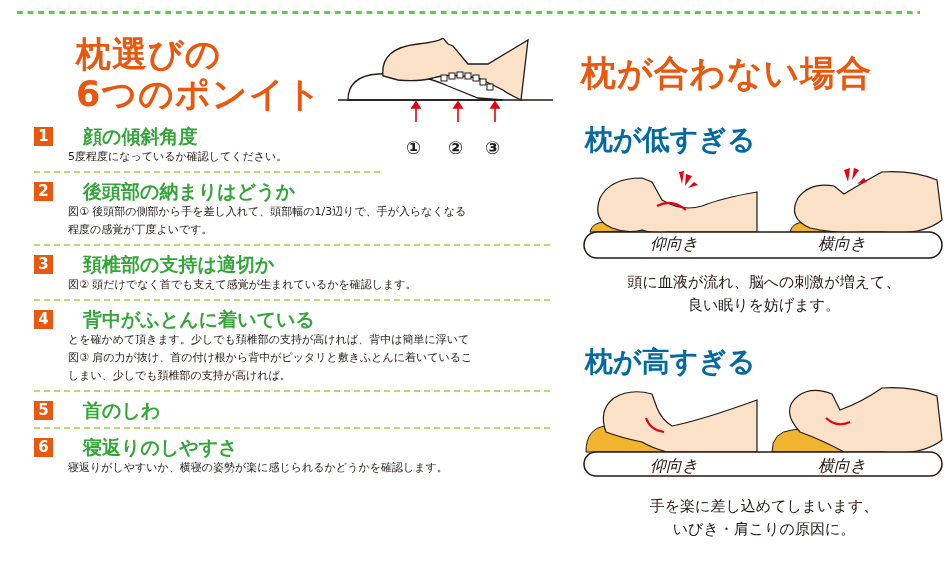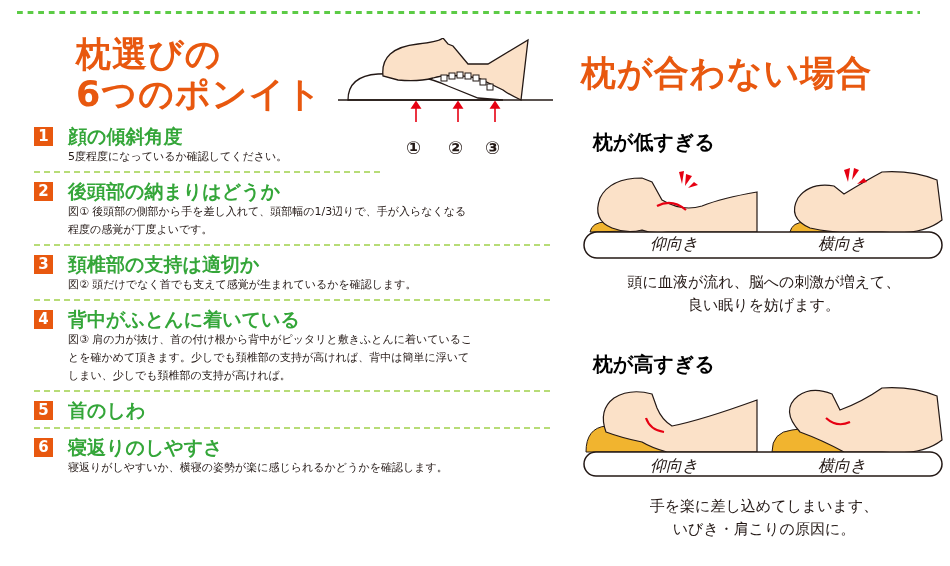--- a/index.html
+++ b/index.html
@@ -9,28 +9,28 @@
      background-image:linear-gradient(to right,#5ccb46 0 6px, transparent 6px 10.6px);
      background-size:10.6px 3px; width:492px; }
   .main-title { position:absolute; left:76px; top:34px; font-size:35px; line-height:40px;
      font-weight:bold; color:#e8580f; letter-spacing:1px; margin:0; }
   .main-title span { display:block; }
   .diagram { position:absolute; left:338px; top:38px; }
   .items { position:absolute; left:34px; top:124px; width:520px; }
   .item { position:relative; padding-left:0; }
   .item .badge { position:absolute; left:0; width:19px; height:19px; background:#e8580f;
      color:#fff; font-weight:bold; font-size:15px; line-height:19px; text-align:center; }
-  .item .head { margin-left:34px; font-size:19px; font-weight:bold; color:#34a639; line-height:24px; }
+  .item .head { margin-left:49px; font-size:19px; font-weight:bold; color:#34a639; line-height:24px; }
   .item .body { margin-left:34px; font-size:11px; line-height:18px; color:#231815; }
   .dash { height:2px; margin:5px 0 6px 0;
      background-image:linear-gradient(to right,#b7dc77 0 6px, transparent 6px 10px);
      background-size:10px 2px; }
   .right-title { position:absolute; left:581px; top:50px; font-size:35px; font-weight:bold;
      color:#e8580f; margin:0; letter-spacing:1px; }
-  .sub-title { position:absolute; left:585px; font-size:20px; font-weight:bold; color:#000000; margin:8px; }
+  .sub-title { position:absolute; left:585px; font-size:28px; font-weight:bold; color:#0369a1; margin:0; }
   .scene { position:absolute; left:582px;font-style:italic; }
   .caption { position:absolute; left:582px; width:364px; text-align:center; font-size:15px;
      line-height:23px; color:#231815; margin:0; }
   .pill-label { position:absolute; font-size:16px; color:#231815; }
 </style>
 </head>
 <body>
 
 <div class="top-rule-full" style="width:903px;"></div>
 
@@ -91,22 +91,22 @@
     <div class="body">
         <div>図② 頭だけでなく首でも支えて感覚が生まれているかを確認します。</div>
       </div>
   </div>
   <div class="dash"></div>
 
   <div class="item">
     <div class="badge" style="top:3px">4</div>
     <div class="head">背中がふとんに着いている</div>
     <div class="body">
-      <div>図③ 肩の力が抜け、首の付け根から背中がピッタリと敷きふとんに着いているこ</div>
-        <div>とを確かめて頂きます。少しでも頚椎部の支持が高ければ、背中は簡単に浮いて</div>
+      <div>とを確かめて頂きます。少しでも頚椎部の支持が高ければ、背中は簡単に浮いて</div>
+        <div>図③ 肩の力が抜け、首の付け根から背中がピッタリと敷きふとんに着いているこ</div>
         <div>しまい、少しでも頚椎部の支持が高ければ。</div>
     </div>
   </div>
   <div class="dash"></div>
 
   <div class="item">
     <div class="badge" style="top:3px">5</div>
     <div class="head">首のしわ</div>
   </div>
   <div class="dash"></div>

